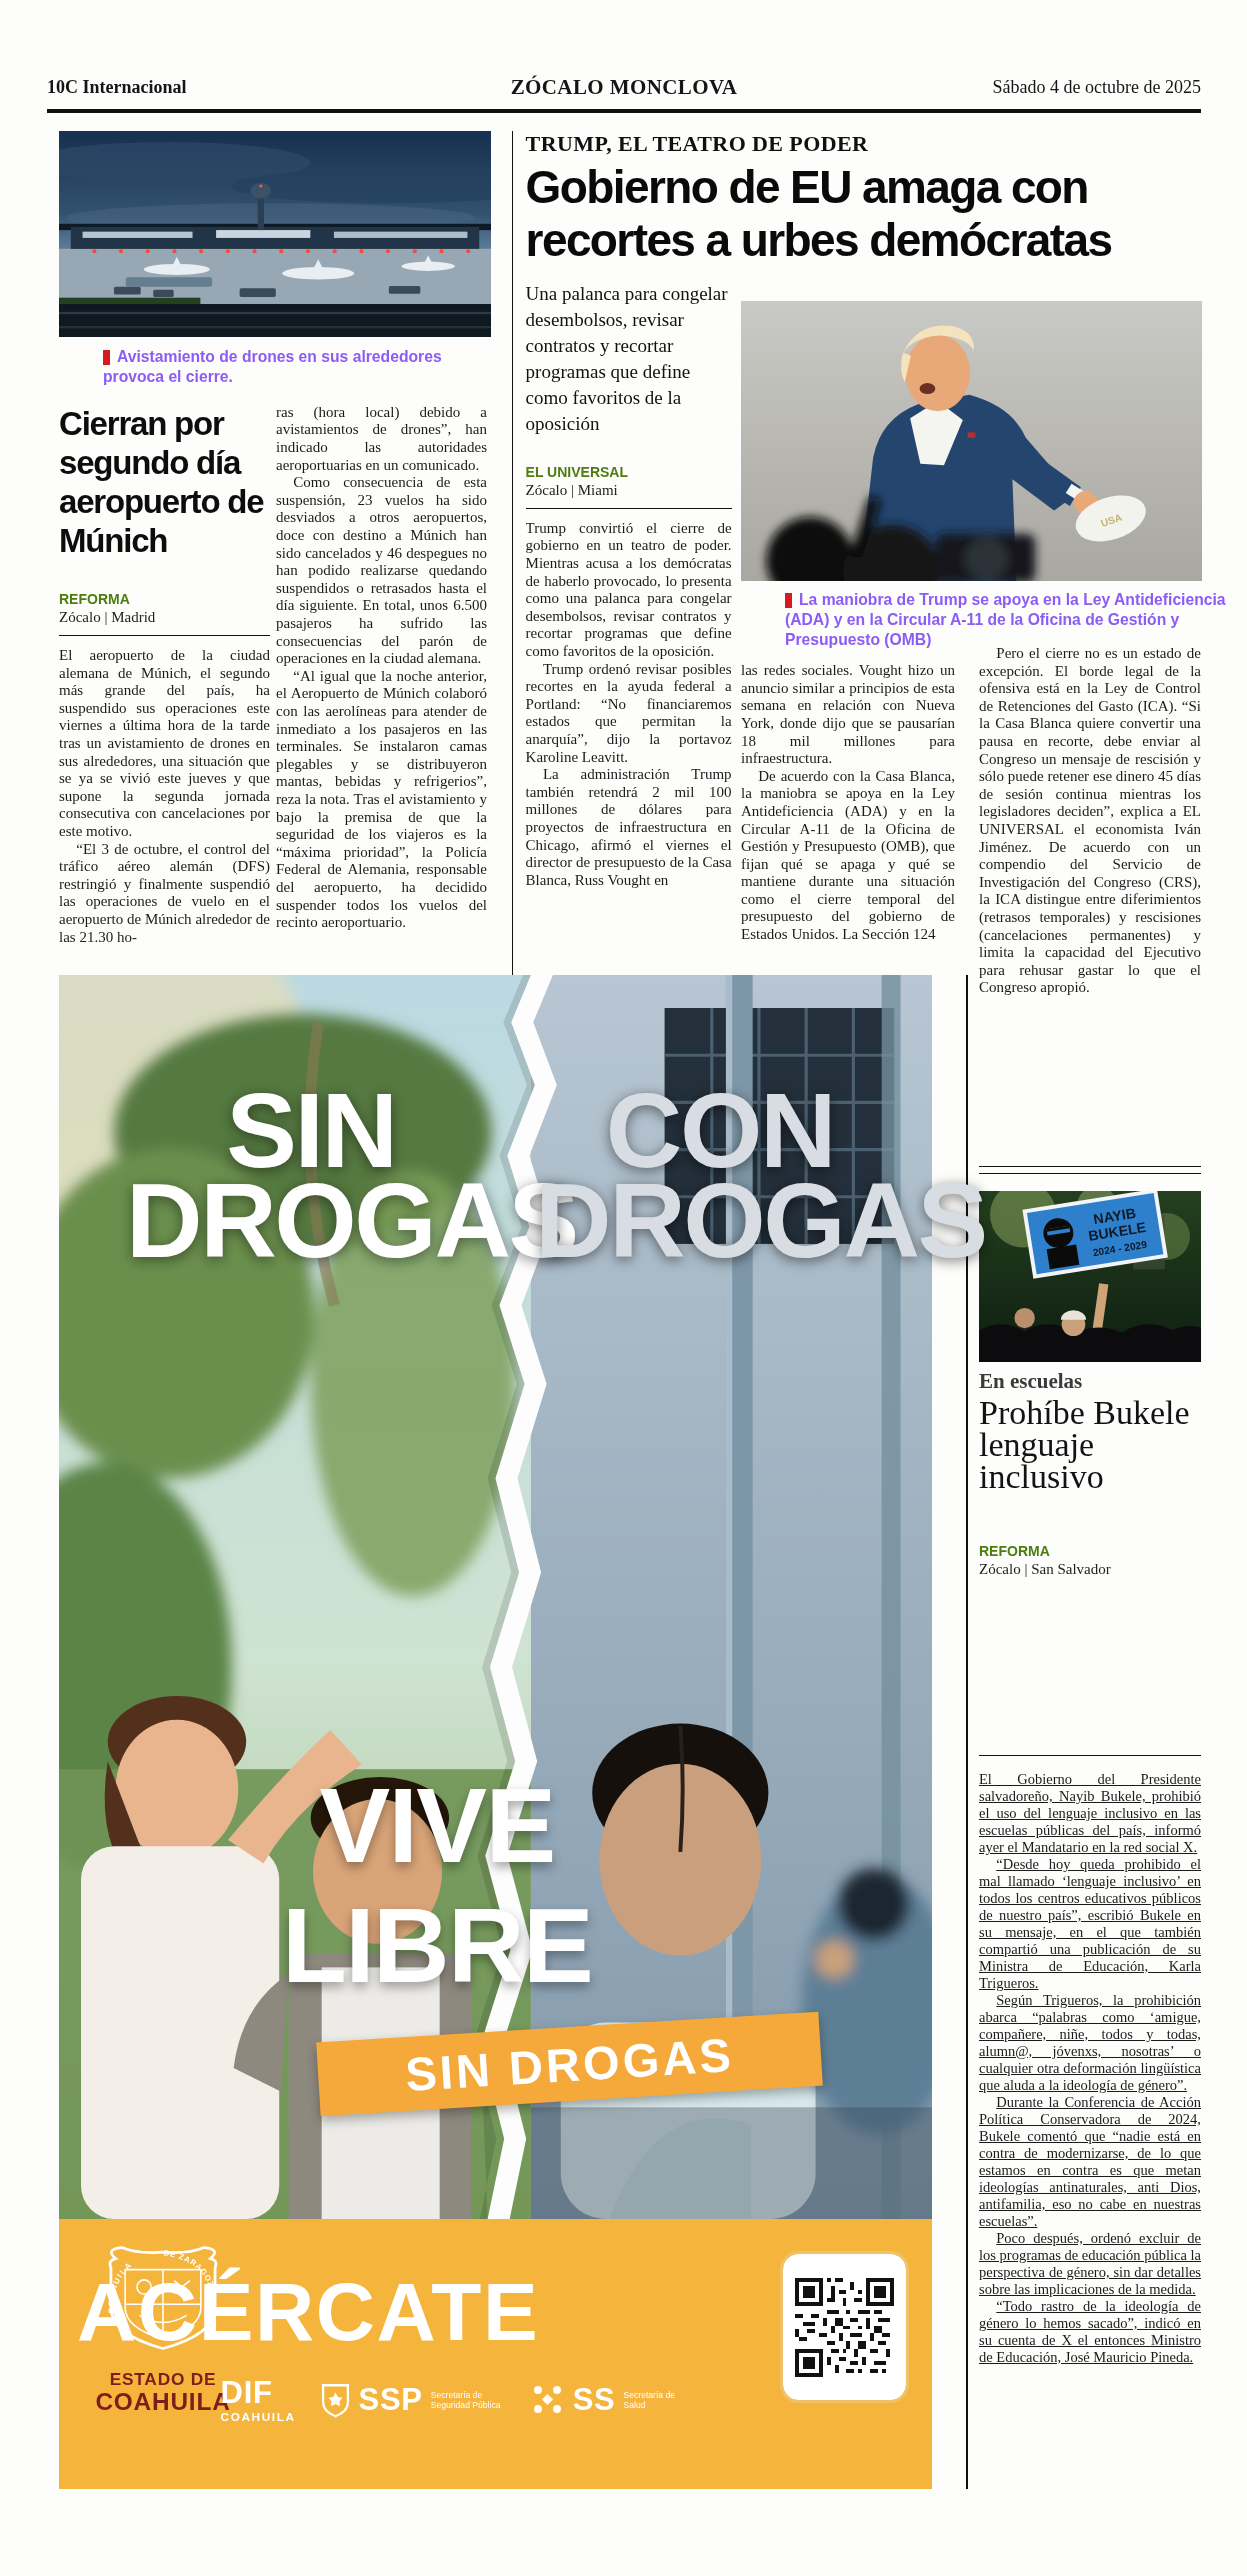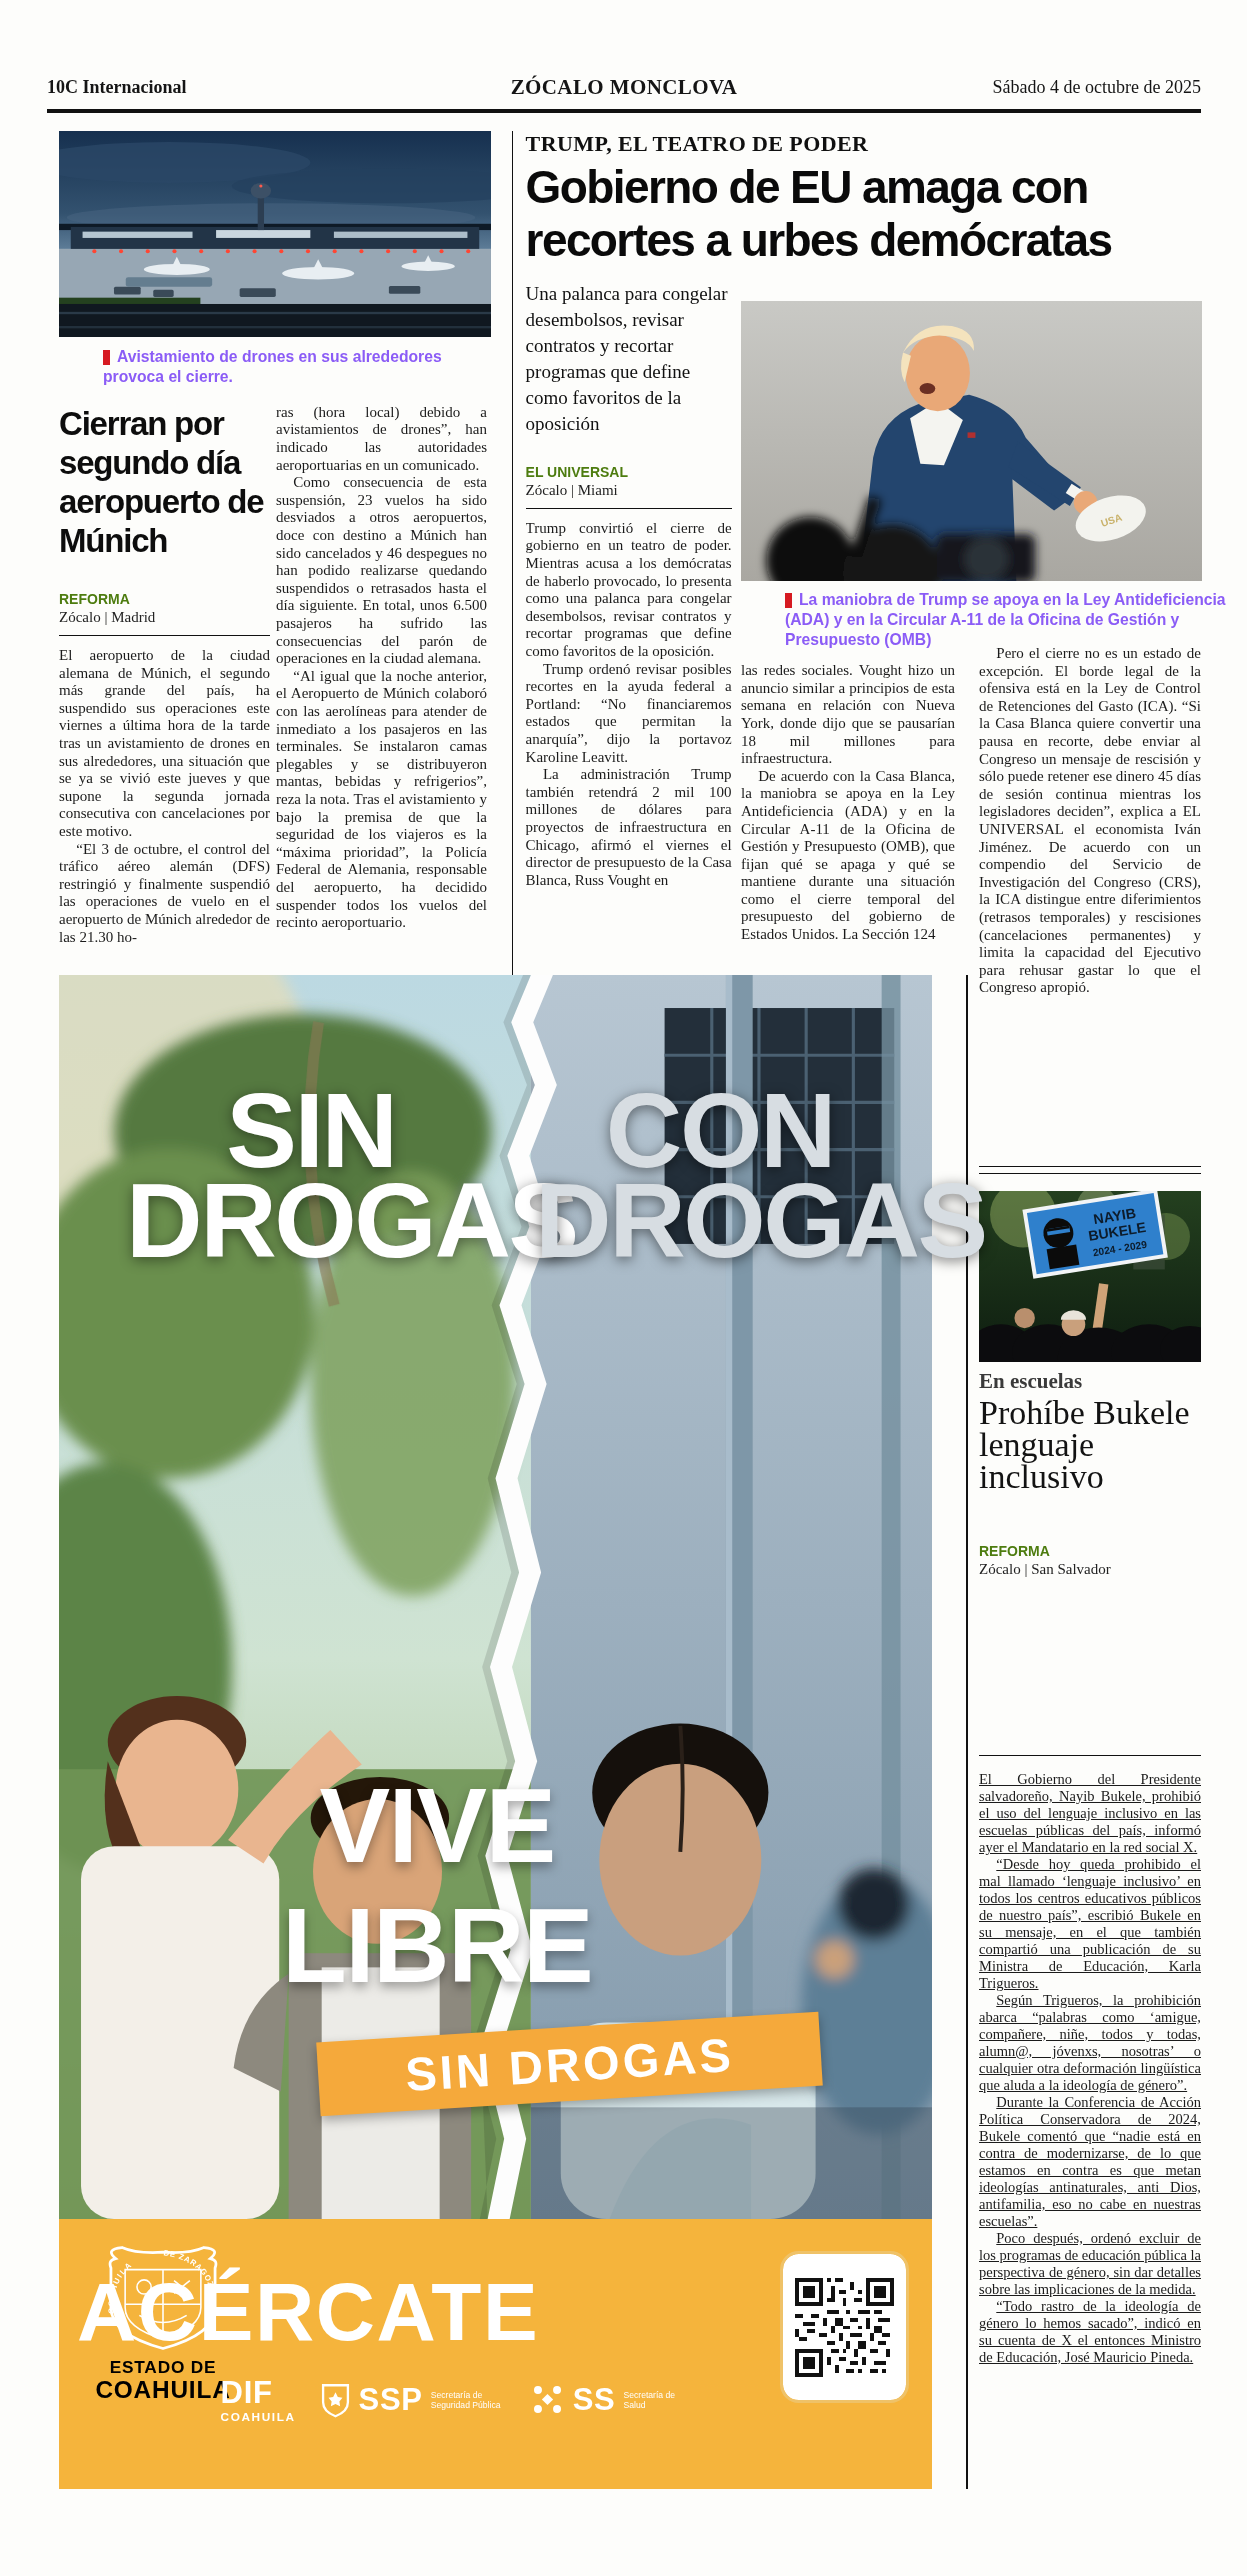--- a/index.html
+++ b/index.html
@@ -68,21 +68,21 @@
   .ad-label.con{left:476px;color:#d7dde2;text-shadow:0 3.1px 12.6px rgba(0,0,0,.5);}
   .ad-slogan{position:absolute;left:142px;top:790px;width:472px;text-align:center;
              font:700 106px/120px "Liberation Sans",sans-serif;letter-spacing:-1.6px;color:#fff;
              text-shadow:0 4.7px 11px rgba(0,0,0,.35);}
   .ad-ribbon{position:absolute;left:259px;top:1052px;width:503px;height:74px;background:#f5a93b;
              transform:rotate(-3.5deg);display:flex;align-items:center;justify-content:center;
              box-shadow:0 4.7px 11px rgba(0,0,0,.3);}
   .ad-ribbon span{font:700 47px "Liberation Sans",sans-serif;letter-spacing:3.1px;color:#fff;}
   .ad-band{position:absolute;left:0;top:1244px;width:873px;height:270px;background:#f5b43c;}
   .band-shield{position:absolute;left:33px;top:19px;width:142px;height:120px;}
-  .band-state{position:absolute;left:0;top:139px;width:208px;text-align:center;color:#000000;}
+  .band-state{position:absolute;left:0;top:151px;width:208px;text-align:center;color:#7f1d1d;}
   .band-state .l1{font:700 17.3px/19px "Liberation Sans",sans-serif;letter-spacing:0.8px;}
   .band-state .l2{font:700 24.4px/26px "Liberation Sans",sans-serif;letter-spacing:0.8px;}
   .band-title{position:absolute;left:0;right:0;top:50px;
               font:700 82px/85px "Liberation Sans",sans-serif;letter-spacing:1.6px;color:#fff;padding-left:18px;}
   .band-logos{position:absolute;left:0;right:86px;top:156px;display:flex;justify-content:center;gap:27px;color:#fff;}
   .logo-item{display:flex;align-items:center;gap:7.9px;}
   .logo-abbr{font:700 31px "Liberation Sans",sans-serif;letter-spacing:0.8px;}
   .logo-sub{font:400 8.6px/10.2px "Liberation Sans",sans-serif;max-width:72px;}
   .logo-sub.big{font:700 11.8px/13.4px "Liberation Sans",sans-serif;letter-spacing:1.6px;}
   .dif-stack{text-align:left;margin-left:11px;}

